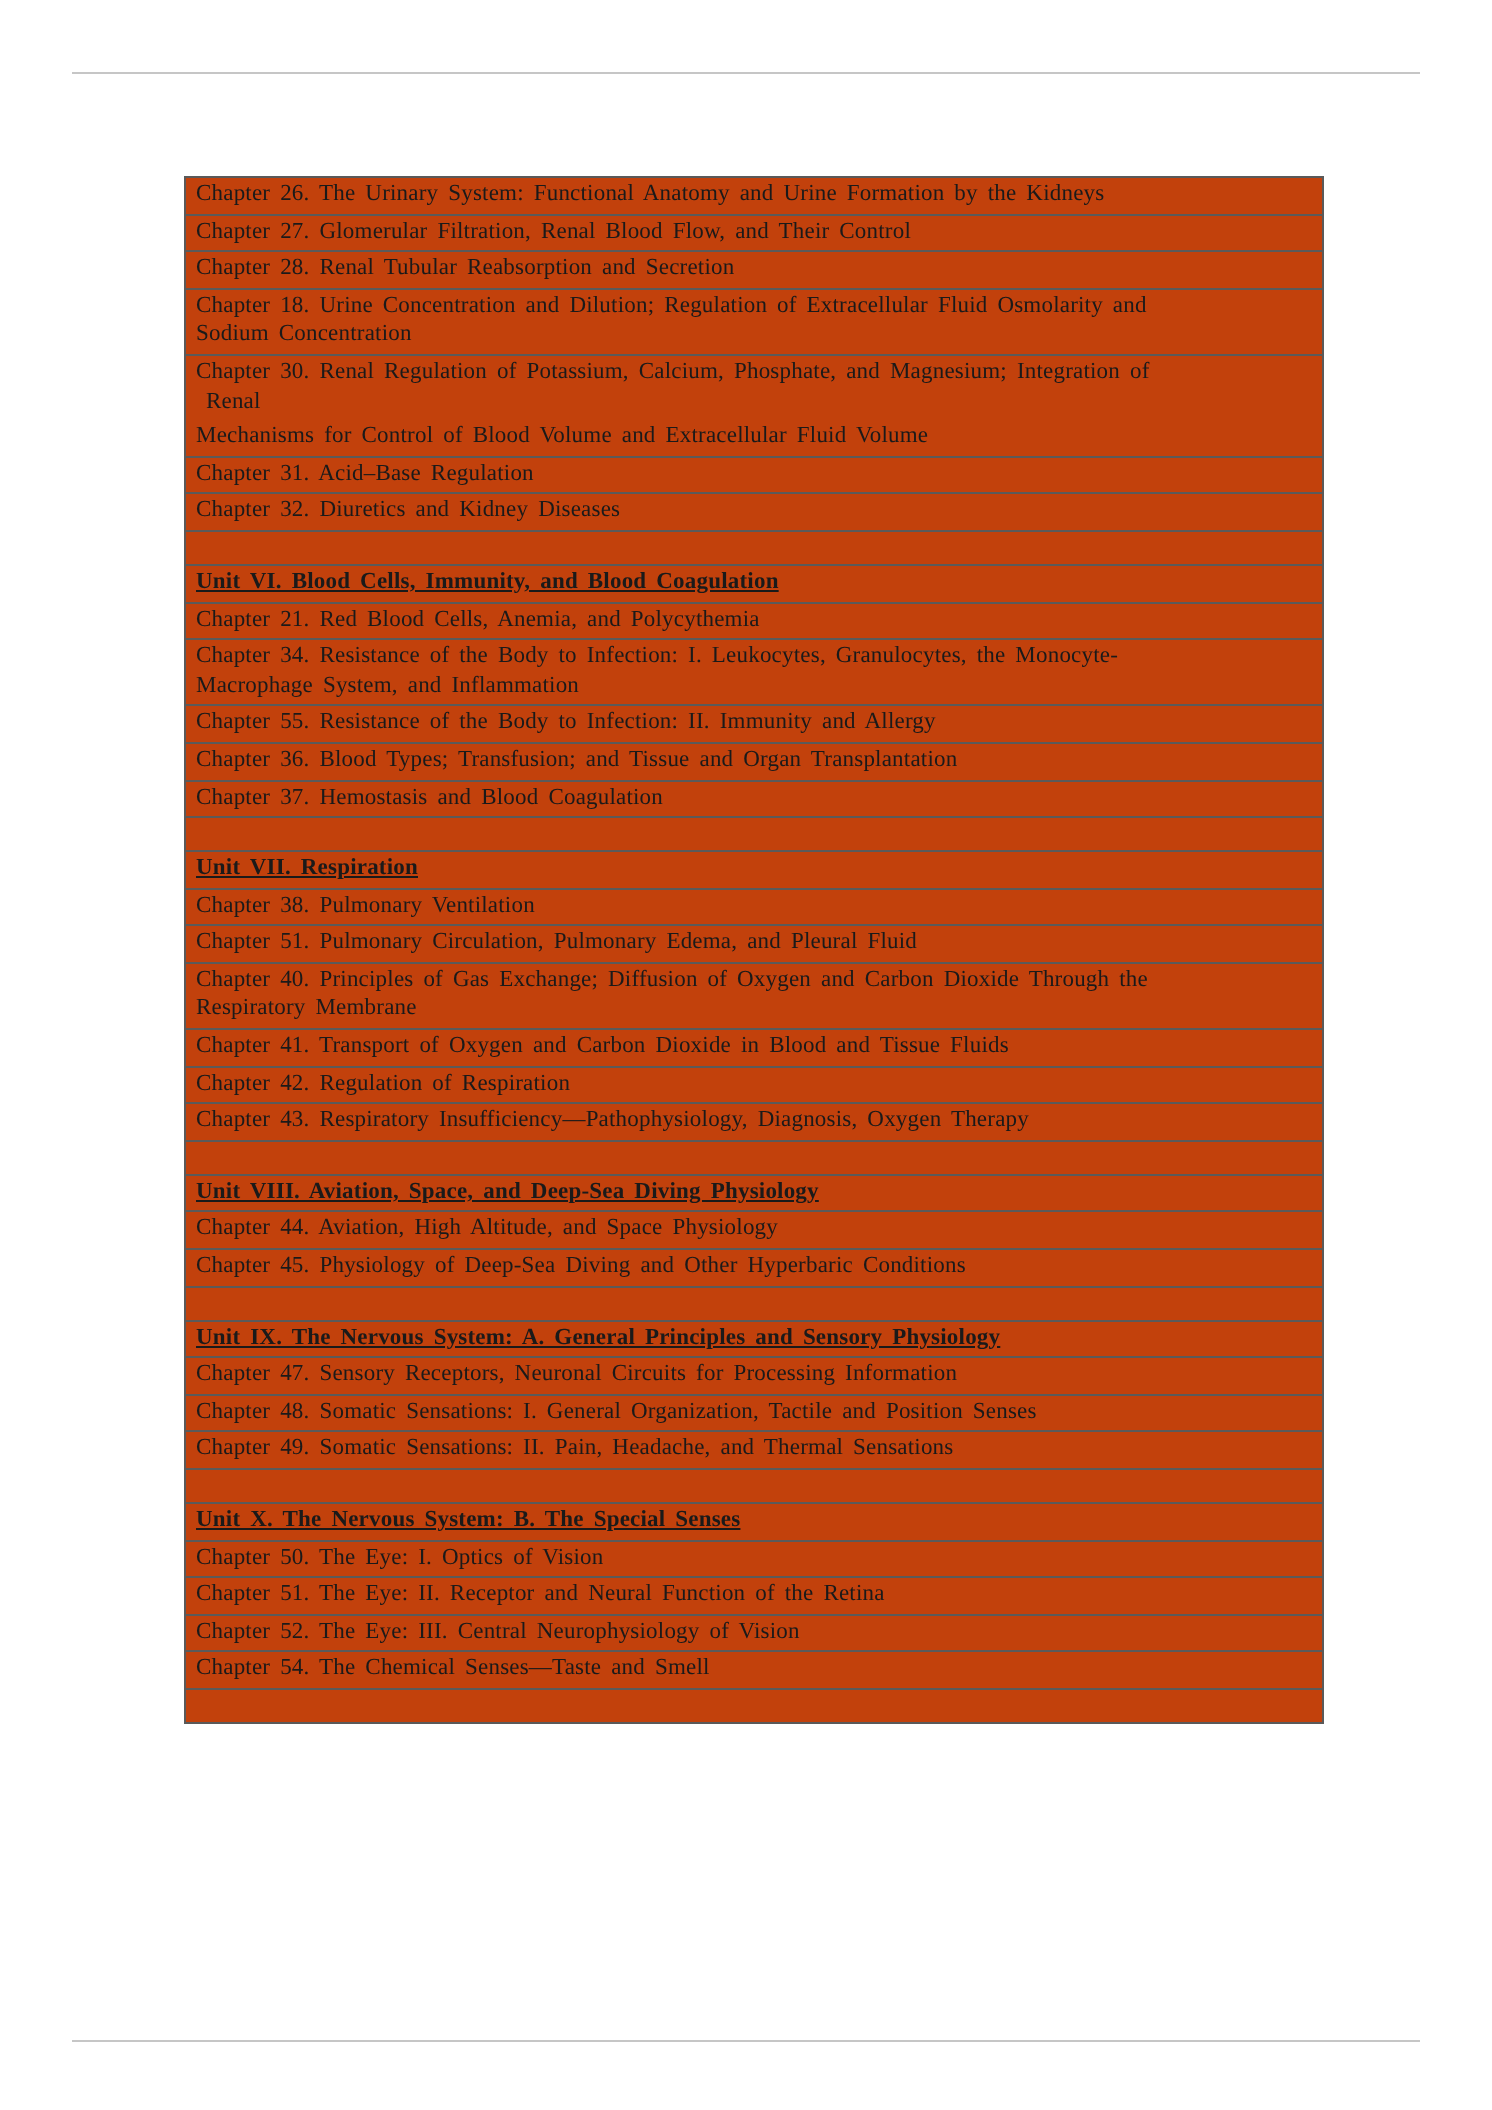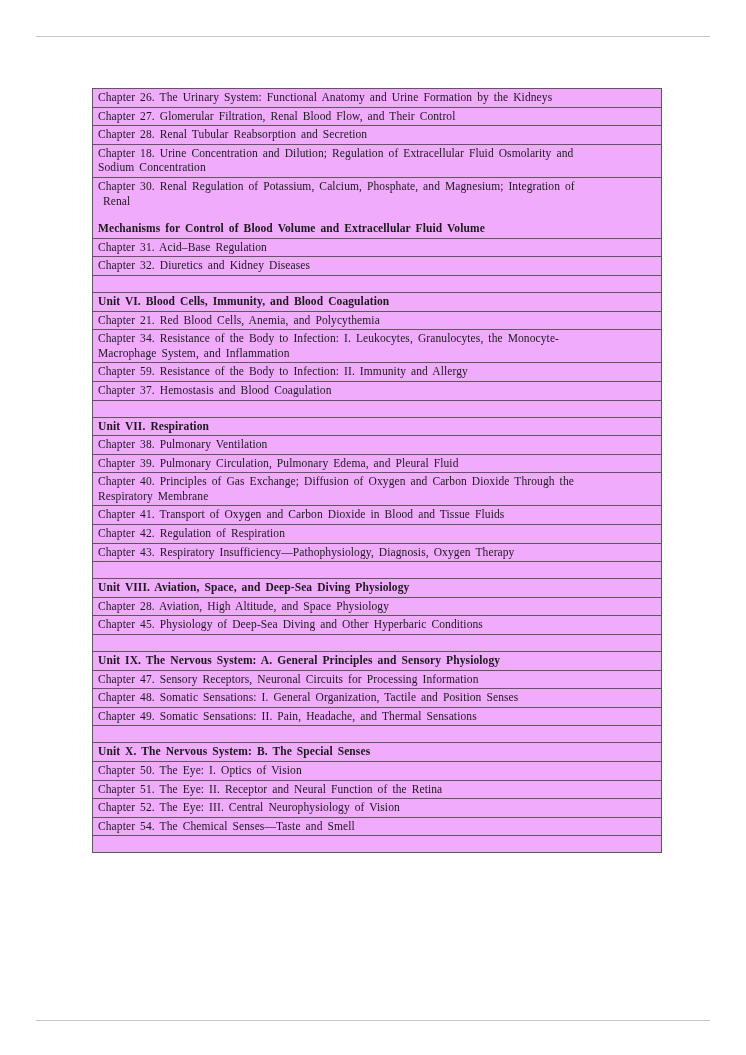--- a/index.html
+++ b/index.html
@@ -21,34 +21,34 @@
   }
   .top-rule { top: 36px; }
   .bottom-rule { top: 1020px; }
   .toc-table {
     position: absolute;
     left: 92px;
     top: 88px;
     width: 570px;
     border: 1px solid #5a5a5a;
     border-bottom: none;
-    background: #f0abfc;
+    background: #c2410c;
   }
   .toc-row {
     border-bottom: 1px solid #5a5a5a;
     min-height: 17px;
     padding: 1px 5px 2px 5px;
     font-size: 11.5px;
     line-height: 14.6px;
     letter-spacing: 0.1px;
     word-spacing: 2px;
   }
-  .toc-row[data-type="unit"] { font-weight: bold; }
+  .toc-row[data-type="unit"] { font-weight: bold; text-decoration: underline; }
   .row-text, .row-text2 { white-space: pre-wrap; }
-  .row-text2 { margin-top: 13px; font-weight: bold; }
+  .row-text2 { margin-top: 3px; }
   .row-text2:empty { display: none; }
 </style>
 </head>
 <body>
 
 <div class="page">
 
   <div class="rule top-rule"></div>
 
   <div class="toc-table">
@@ -105,24 +105,28 @@
 
       </div>
 
       <div class="toc-row" data-type="chapter">
         <div class="row-text">Chapter 34. Resistance of the Body to Infection: I. Leukocytes, Granulocytes, the Monocyte-
 Macrophage System, and Inflammation</div>
 
       </div>
 
       <div class="toc-row" data-type="chapter">
-        <div class="row-text">Chapter 59. Resistance of the Body to Infection: II. Immunity and Allergy</div>
-
-      </div>
-
+        <div class="row-text">Chapter 55. Resistance of the Body to Infection: II. Immunity and Allergy</div>
+
+      </div>
+
+      <div class="toc-row" data-type="chapter">
+        <div class="row-text">Chapter 36. Blood Types; Transfusion; and Tissue and Organ Transplantation</div>
+
+      </div>
 
       <div class="toc-row" data-type="chapter">
         <div class="row-text">Chapter 37. Hemostasis and Blood Coagulation</div>
 
       </div>
 
       <div class="toc-row" data-type="empty">
         <div class="row-text"></div>
 
       </div>
@@ -131,21 +135,21 @@
         <div class="row-text">Unit VII. Respiration</div>
 
       </div>
 
       <div class="toc-row" data-type="chapter">
         <div class="row-text">Chapter 38. Pulmonary Ventilation</div>
 
       </div>
 
       <div class="toc-row" data-type="chapter">
-        <div class="row-text">Chapter 39. Pulmonary Circulation, Pulmonary Edema, and Pleural Fluid</div>
+        <div class="row-text">Chapter 51. Pulmonary Circulation, Pulmonary Edema, and Pleural Fluid</div>
 
       </div>
 
       <div class="toc-row" data-type="chapter">
         <div class="row-text">Chapter 40. Principles of Gas Exchange; Diffusion of Oxygen and Carbon Dioxide Through the
 Respiratory Membrane</div>
 
       </div>
 
       <div class="toc-row" data-type="chapter">
@@ -167,21 +171,21 @@
         <div class="row-text"></div>
 
       </div>
 
       <div class="toc-row" data-type="unit">
         <div class="row-text">Unit VIII. Aviation, Space, and Deep-Sea Diving Physiology</div>
 
       </div>
 
       <div class="toc-row" data-type="chapter">
-        <div class="row-text">Chapter 28. Aviation, High Altitude, and Space Physiology</div>
+        <div class="row-text">Chapter 44. Aviation, High Altitude, and Space Physiology</div>
 
       </div>
 
       <div class="toc-row" data-type="chapter">
         <div class="row-text">Chapter 45. Physiology of Deep-Sea Diving and Other Hyperbaric Conditions</div>
 
       </div>
 
       <div class="toc-row" data-type="empty">
         <div class="row-text"></div>

